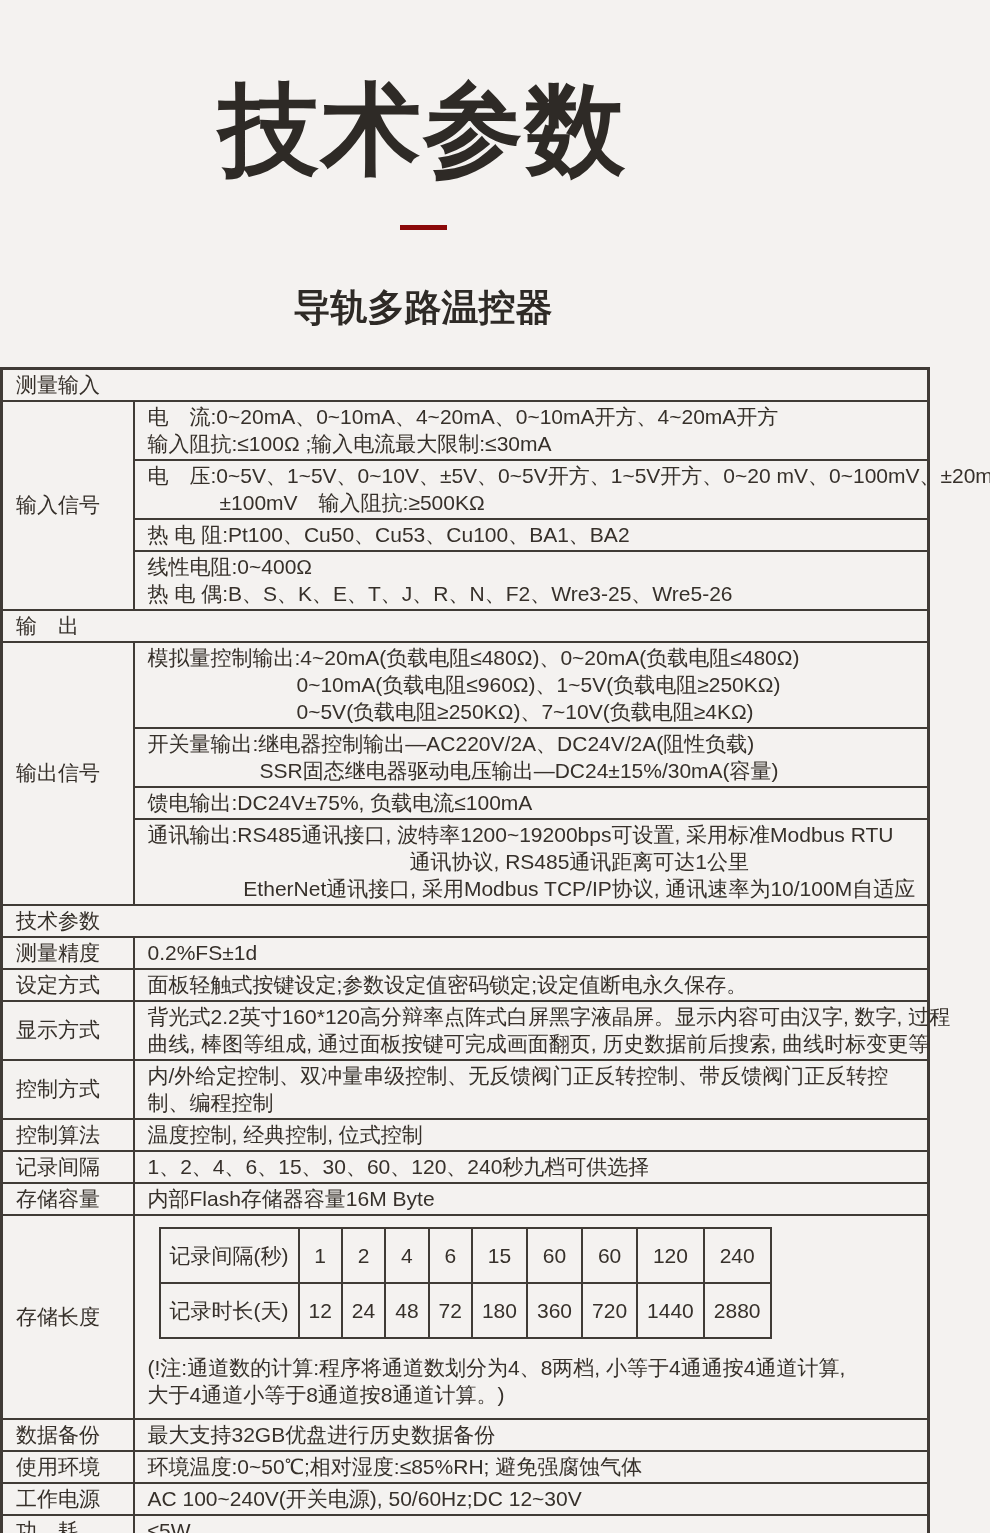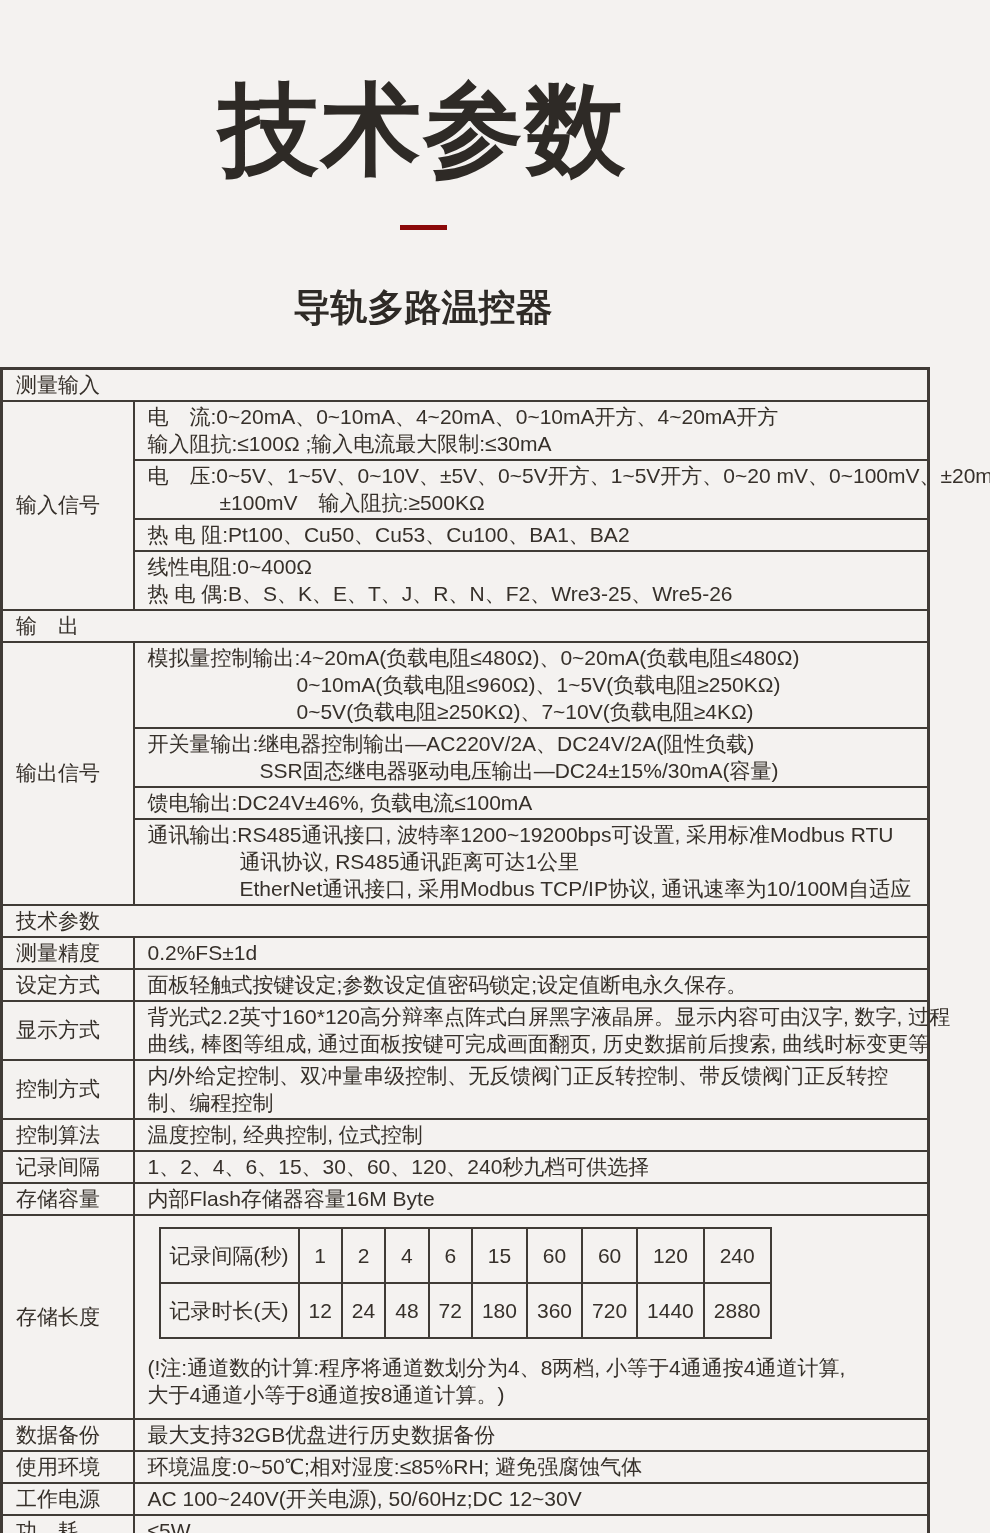--- a/index.html
+++ b/index.html
@@ -49,21 +49,21 @@
     padding: 1px 8px 2px 13px;
     vertical-align: middle;
   }
   td.sec  { padding: 3px 8px 3px 14px; }
   td.lbl  { padding-left: 14px; }
   td.top  { vertical-align: top; padding-top: 3px; }
   .line   { white-space: nowrap; }
   .ind-v  { margin-left: 72px; }
   .ind-a  { margin-left: 149px; }
   .ind-s  { margin-left: 112px; }
-  .ind-c  { margin-left: 92px; }
+  .ind-c  { margin-left: 92px; text-align: center; }
 
   table.mini {
     border-collapse: collapse;
     margin: 10px 0 0 11px;
   }
   table.mini td {
     border: 2px solid #403b36;
     text-align: center;
     font-size: 21px;
     line-height: 33px;
@@ -131,21 +131,21 @@
       </td>
     </tr>
     <tr>
       <td>
         <div class="line">开关量输出:继电器控制输出—AC220V/2A、DC24V/2A(阻性负载)</div>
         <div class="line ind-s">SSR固态继电器驱动电压输出—DC24±15%/30mA(容量)</div>
       </td>
     </tr>
     <tr>
       <td>
-        <div class="line">馈电输出:DC24V±46%, 负载电流≤100mA</div>
+        <div class="line">馈电输出:DC24V±75%, 负载电流≤100mA</div>
       </td>
     </tr>
     <tr>
       <td>
         <div class="line">通讯输出:RS485通讯接口, 波特率1200~19200bps可设置, 采用标准Modbus RTU</div>
         <div class="line ind-c">通讯协议, RS485通讯距离可达1公里</div>
         <div class="line ind-c">EtherNet通讯接口, 采用Modbus TCP/IP协议, 通讯速率为10/100M自适应</div>
       </td>
     </tr>
 

